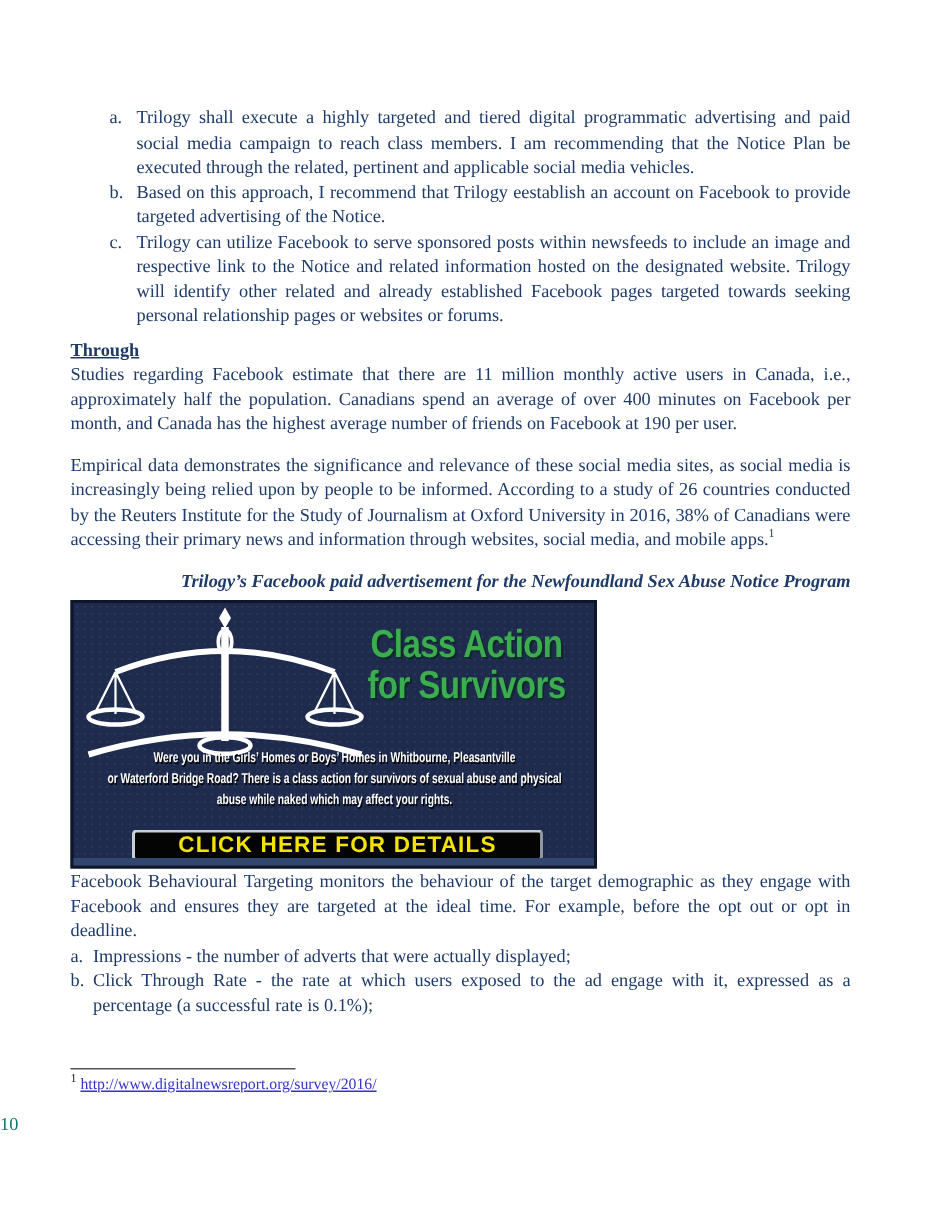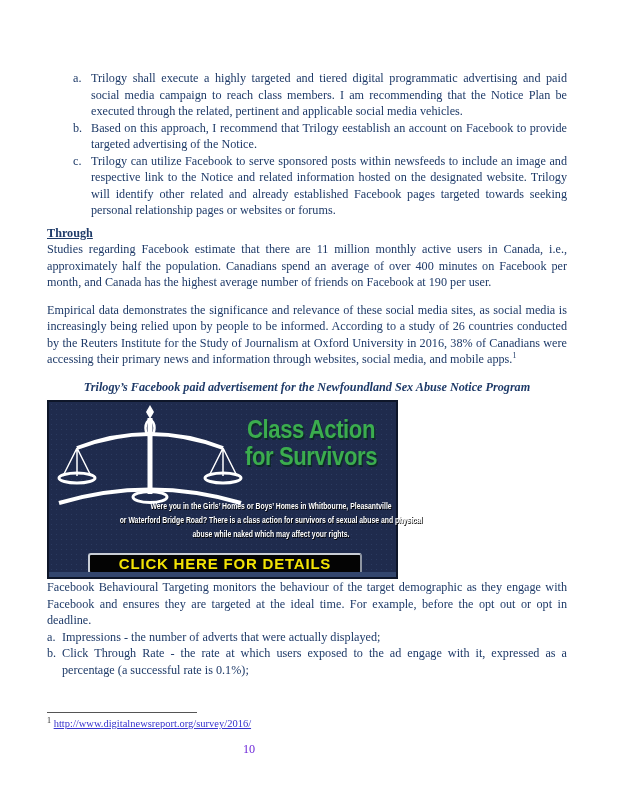--- a/index.html
+++ b/index.html
@@ -19,21 +19,21 @@
   .heading.underlined{text-decoration:underline;}
   p{margin:0;text-align:justify;}
   .mt{margin-top:11px;}
   .list{margin:0;}
   .li{display:flex;text-align:justify;}
   .li .marker{flex:0 0 auto;}
   .li .li-text{flex:1 1 auto;text-align:justify;}
   .list-l2 .li{padding-left:26px;}
   .list-l2 .marker{width:18px;}
   .list-l1 .marker{width:15px;}
-  .caption{margin-top:11px;font-weight:bold;font-style:italic;text-align:center;}
+  .caption{margin-top:11px;font-weight:bold;font-style:italic;text-align:right;}
   sup{font-size:8px;line-height:0;}
 
   
   .ad{
     position:relative;margin-top:5px;
     width:351px;height:179px;
     box-sizing:border-box;
     background:#1f2b4d;
     background-image:radial-gradient(#2b3a60 0.7px, rgba(0,0,0,0) 0.8px);
     background-size:5px 5px;
@@ -45,21 +45,20 @@
     position:absolute;left:162px;top:14px;width:200px;
     font-weight:bold;font-size:26px;line-height:27px;
     letter-spacing:-0.5px;
     text-align:center;white-space:pre-line;
     transform:scaleX(0.85);transform-origin:center;
     text-shadow:1.5px 1.5px 0 rgba(5,40,20,0.65);
   }
   .ad-body{
     position:absolute;left:0;top:97px;width:286px;overflow:visible;
     color:#ffffff;
-    padding-left:48px;
   }
   .ad-body-inner{
     display:block;width:482px;margin-left:-67.5px;
     transform:scaleX(0.72);transform-origin:center;
     font-weight:bold;font-size:9.5px;line-height:14px;
     text-align:center;white-space:pre-line;
     text-shadow:1px 1px 0 #000;
   }
   .ad-button{
     position:absolute;left:39px;top:151px;width:270px;height:17px;
@@ -73,21 +72,21 @@
   }
   .ad-strip{position:absolute;left:0;right:0;bottom:0;height:5px;background:#33466e;}
 
   
   .footnote{position:absolute;left:47px;top:712px;width:520px;font-size:10.5px;}
   .footnote-rule{width:150px;border-top:1px solid #555;height:0;}
   .footnote-line{margin-top:5px;color:#222;}
   .footnote-link{color:#3633cc;text-decoration:underline;cursor:pointer;}
   .page-number{
     position:absolute;left:0;top:742px;width:498px;
-    text-align:center;color:#6d28d9;font-size:12.2px;
+    text-align:left;color:#0f766e;font-size:12.2px;
   }
 </style>
 </head>
 <body>
 
 <div class="page">
   <div class="content">
 
 
     <div class="list list-l2">

